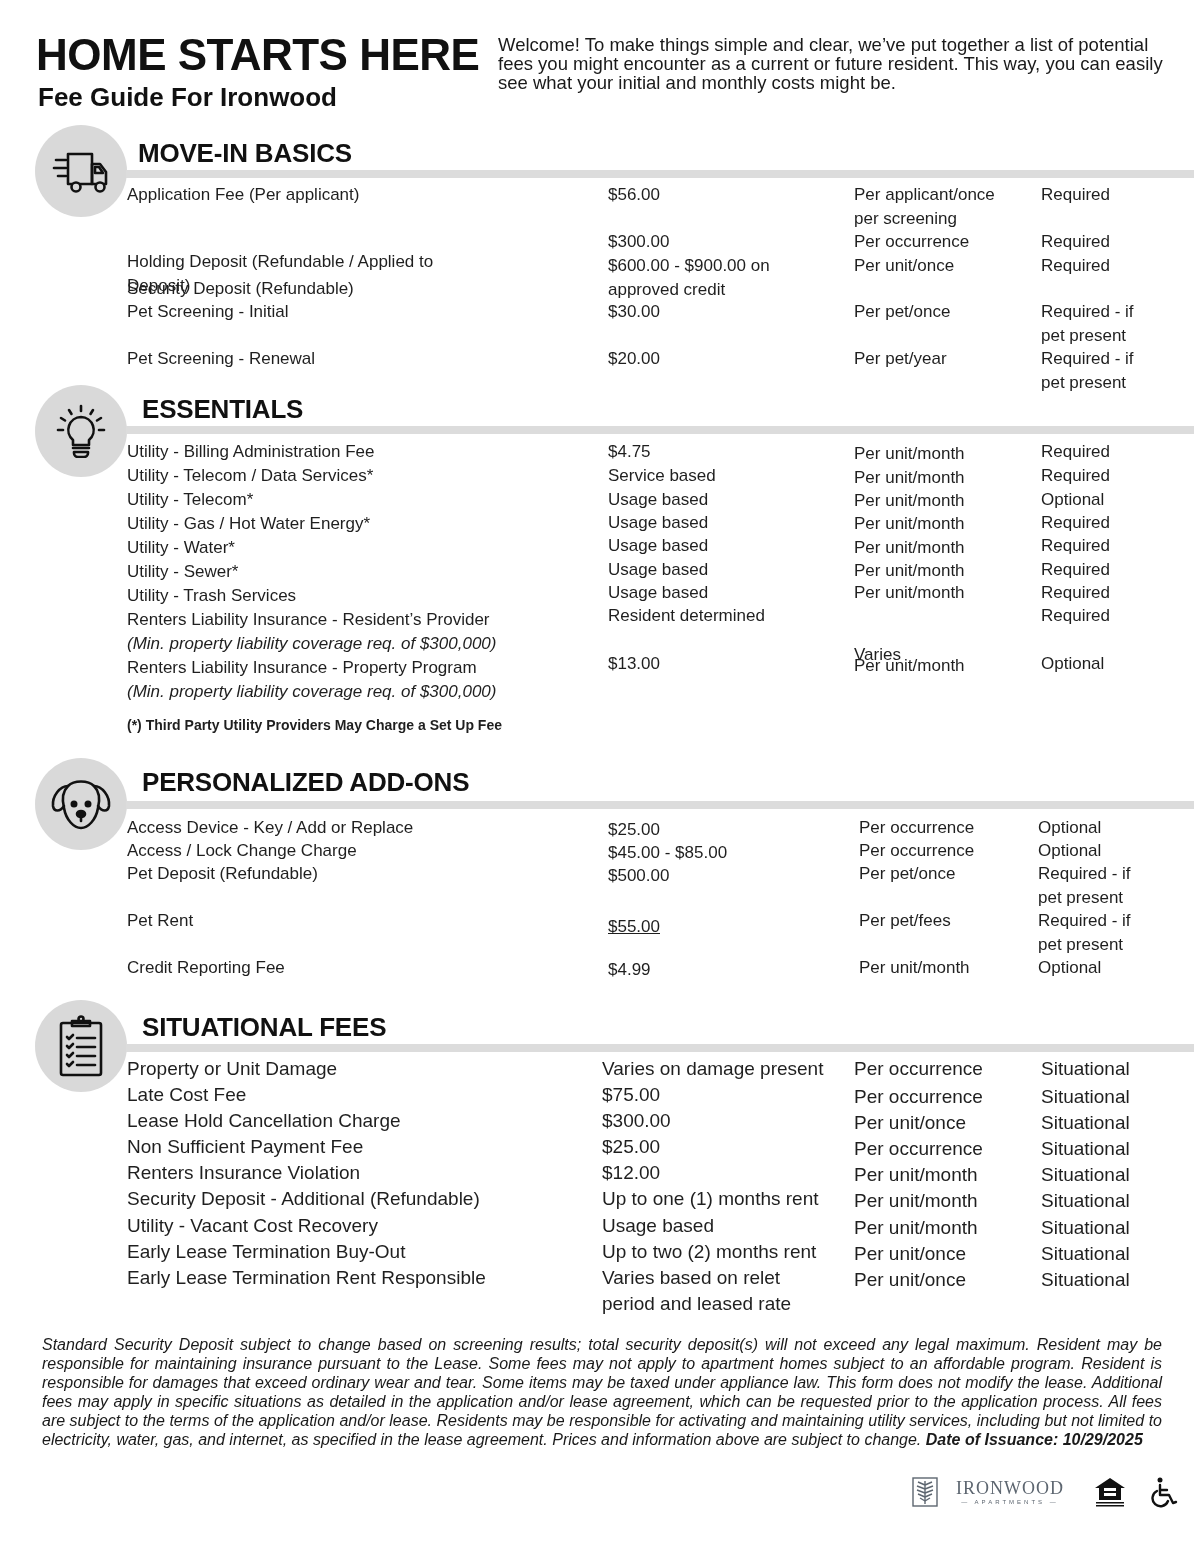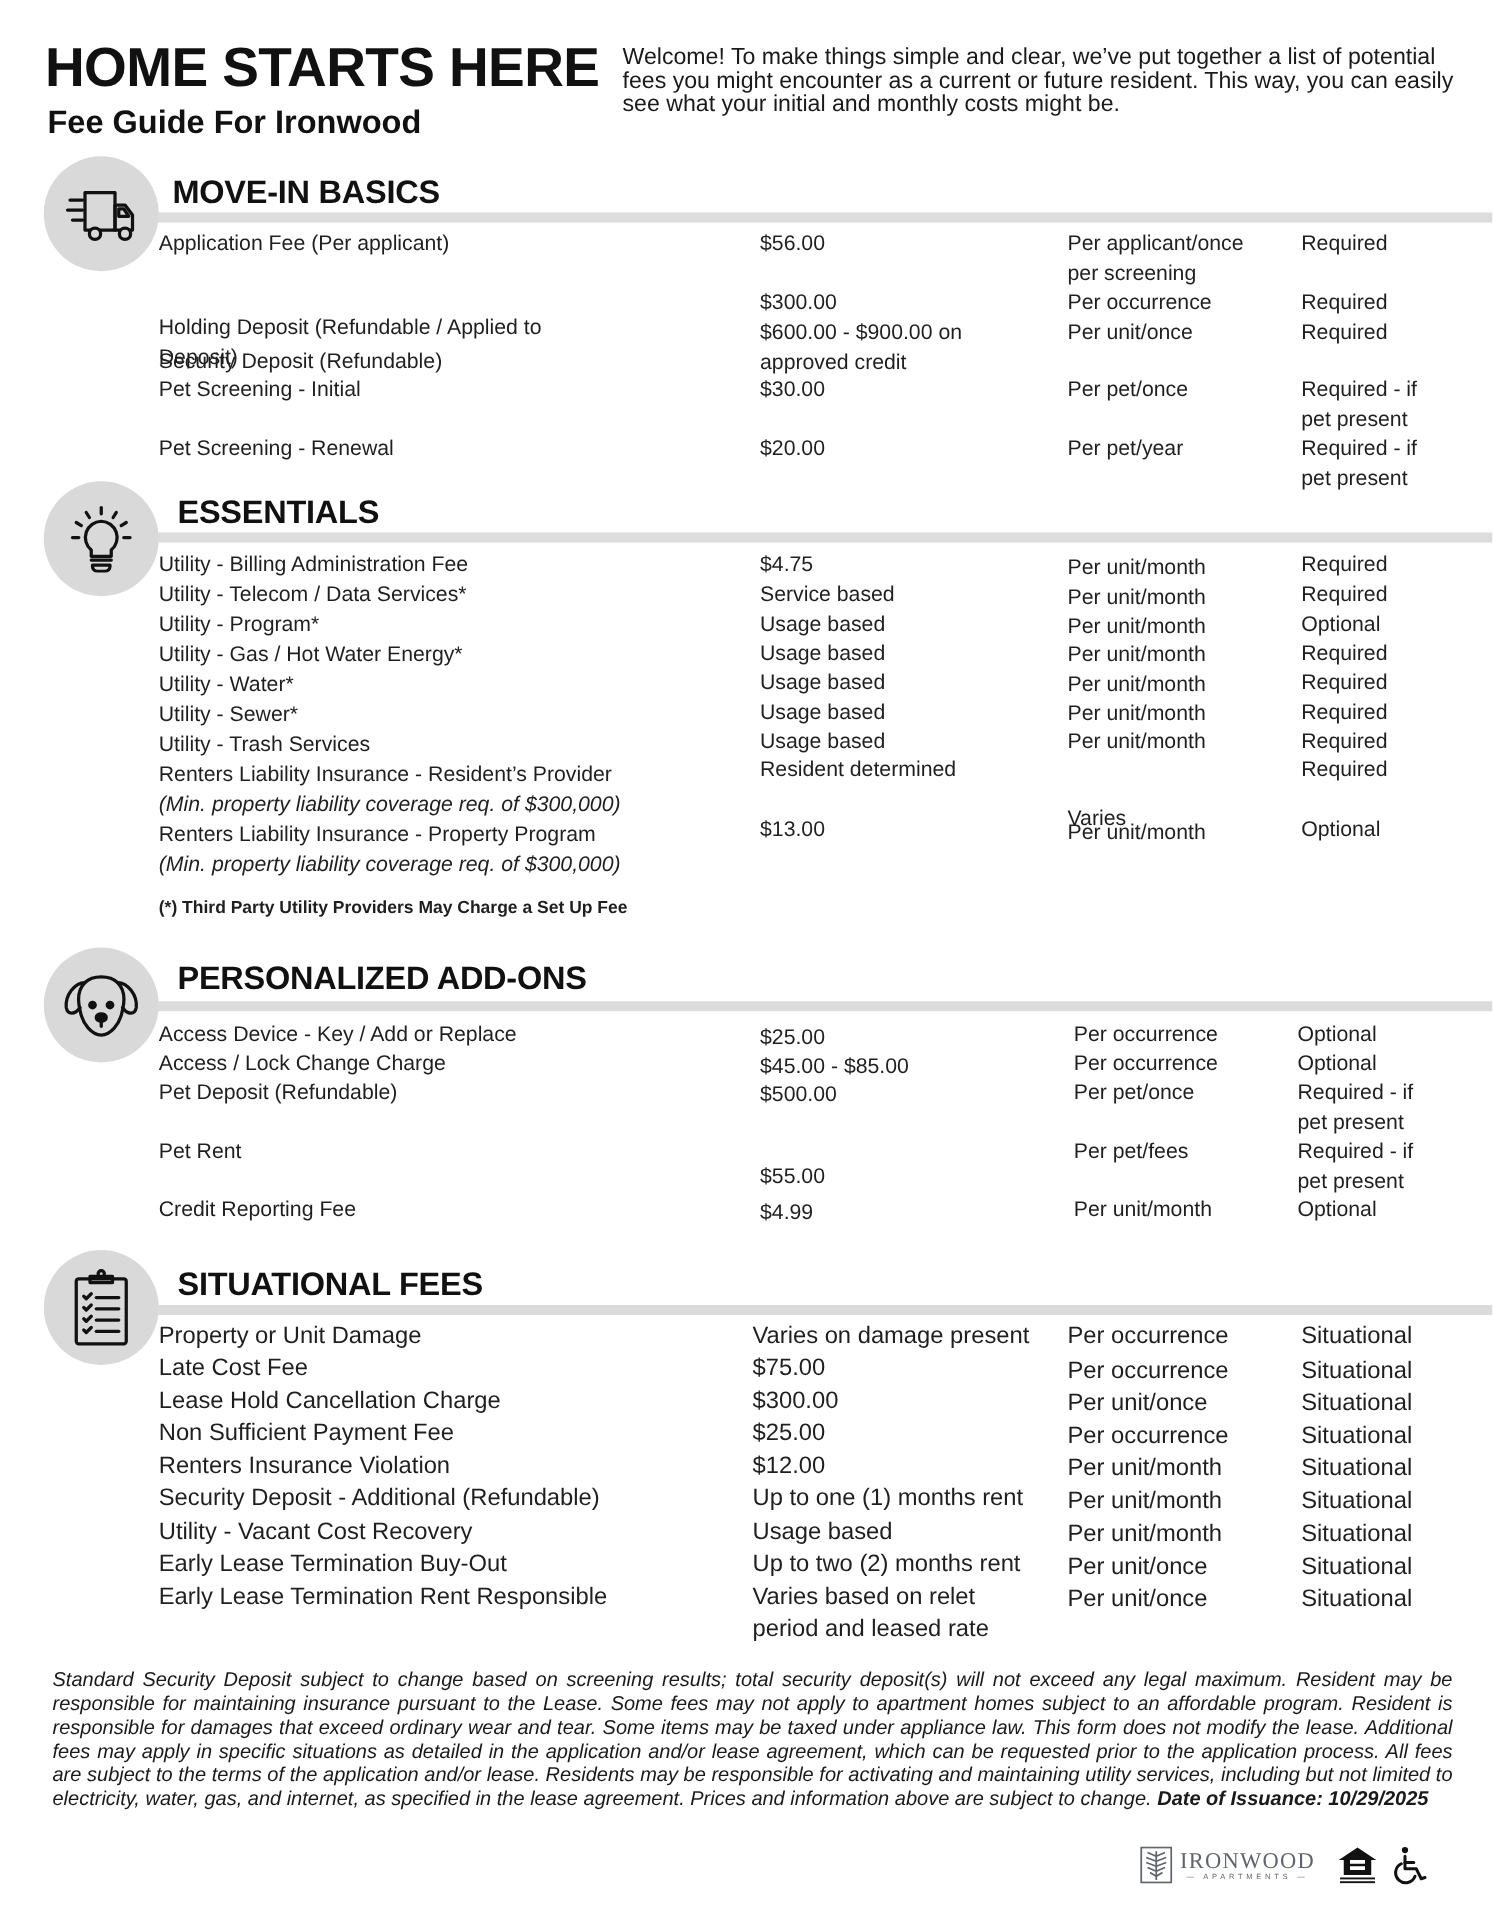--- a/index.html
+++ b/index.html
@@ -77,21 +77,21 @@
       font-size: 16px; line-height: 19px;
       font-style: italic;
       text-align: justify;
       color: #1a1a1a;
     }
     .disclaimer b { font-style: italic; font-weight: 700; }
 
     
     .logo-wrap {
       left: 912px; top: 1476px;
-      display: flex; align-items: center; gap: 6px;
+      display: flex; align-items: center; gap: 18px;
     }
     .logo-text-wrap { display: flex; flex-direction: column; align-items: center; }
     .logo-name {
       font-family: "Liberation Serif", "DejaVu Serif", serif;
       font-size: 18px; letter-spacing: 1px; color: #5d6670;
       line-height: 18px;
     }
     .logo-sub {
       font-size: 6px; letter-spacing: 3px; color: #5d6670;
       margin-top: 2px;
@@ -178,21 +178,21 @@
     <div class="cell c3" style="top:2px;">Per unit/month</div>
     <div class="cell c4">Required</div>
   </div>
   <div class="row" style="top:464px;">
     <div class="cell c1">Utility - Telecom / Data Services*</div>
     <div class="cell c2">Service based</div>
     <div class="cell c3" style="top:2px;">Per unit/month</div>
     <div class="cell c4">Required</div>
   </div>
   <div class="row" style="top:488px;">
-    <div class="cell c1">Utility - Program*</div>
+    <div class="cell c1">Utility - Telecom*</div>
     <div class="cell c2">Usage based</div>
     <div class="cell c3" style="top:1px;">Per unit/month</div>
     <div class="cell c4">Optional</div>
   </div>
   <div class="row" style="top:512px;">
     <div class="cell c1">Utility - Gas / Hot Water Energy*</div>
     <div class="cell c2" style="top:-1px;">Usage based</div>
     <div class="cell c3">Per unit/month</div>
     <div class="cell c4" style="top:-1px;">Required</div>
   </div>
@@ -259,21 +259,21 @@
     <div class="cell c4">Optional</div>
   </div>
   <div class="row" style="top:862px;">
     <div class="cell c1">Pet Deposit (Refundable)</div>
     <div class="cell c2" style="top:2px;">$500.00</div>
     <div class="cell c3">Per pet/once</div>
     <div class="cell c4" style="width:115px;">Required - if pet present</div>
   </div>
   <div class="row" style="top:909px;">
     <div class="cell c1">Pet Rent</div>
-    <div class="cell c2" style="top:20px;">$55.00</div>
+    <div class="cell c2" style="top:6px;text-decoration:underline;">$55.00</div>
     <div class="cell c3">Per pet/fees</div>
     <div class="cell c4" style="width:115px;">Required - if pet present</div>
   </div>
   <div class="row" style="top:956px;">
     <div class="cell c1">Credit Reporting Fee</div>
     <div class="cell c2" style="top:2px;">$4.99</div>
     <div class="cell c3">Per unit/month</div>
     <div class="cell c4">Optional</div>
   </div>
 </div>

